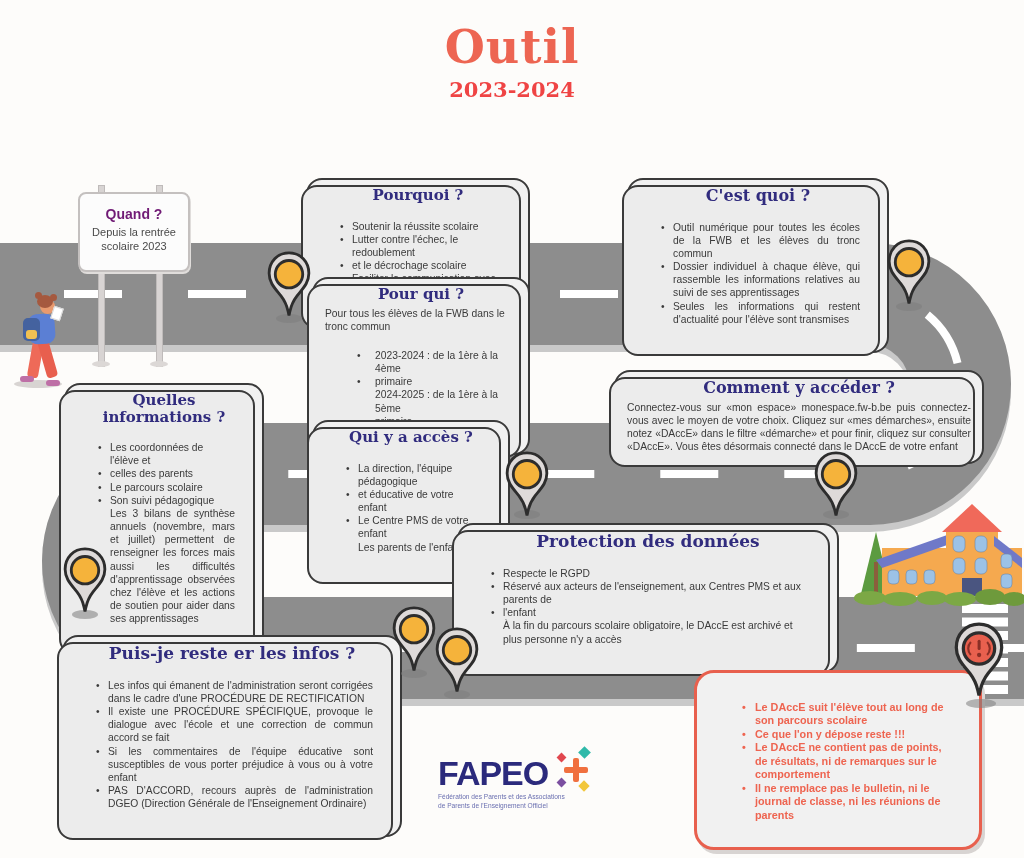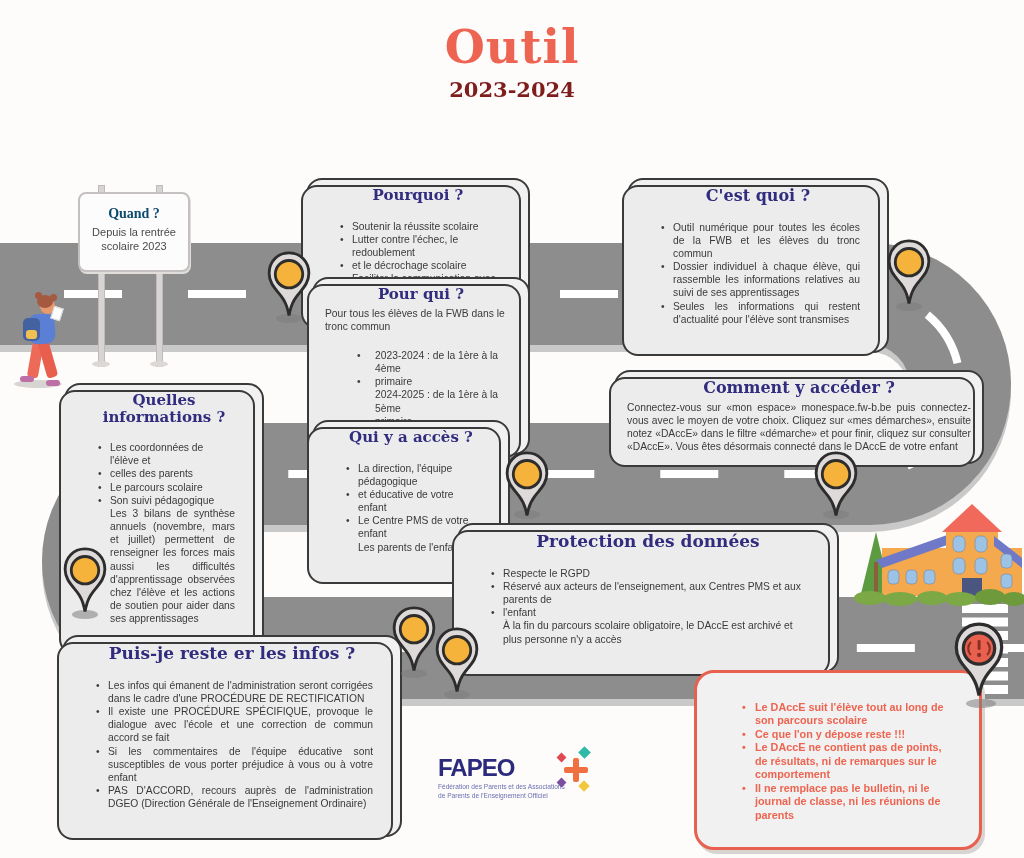--- a/index.html
+++ b/index.html
@@ -6,21 +6,21 @@
   .canvas{position:relative;width:1024px;height:858px;background:#FDFCFA;overflow:hidden;
           font-family:"Liberation Sans",sans-serif;}
 
   
   .hdr{position:absolute;left:0;top:0;width:100%;text-align:center;z-index:2;}
   .hdr .t1{margin:0;padding-top:20px;font-family:"DejaVu Serif",serif;font-weight:bold;
            font-size:46px;letter-spacing:1px;color:#ED6552;}
   .hdr .t2{margin:6px 0 0;font-family:"DejaVu Serif",serif;font-weight:bold;
            font-size:27px;color:#F0795B;}
   .hdr .t3{margin:3px 0 0;font-family:"DejaVu Serif",serif;font-weight:bold;
-           font-size:21px;color:#7f1d1d;}
+           font-size:21px;color:#ef4444;}
 
   
   .road-svg{position:absolute;left:0;top:0;z-index:1;}
 
   
   .box{position:absolute;background:#F1F1F1;border:2px solid #3A3A3A;border-radius:16px;
        padding:7px 11px 9px;z-index:3;box-sizing:border-box;}
   .box::before{content:"";position:absolute;left:-7px;top:5px;width:100%;height:100%;
        background:#ECECEC;border:2px solid #3A3A3A;border-radius:16px;z-index:-1;box-sizing:border-box;}
   .box h3{margin:0 0 4px;text-align:center;font-family:"DejaVu Serif",serif;font-weight:bold;
@@ -50,22 +50,22 @@
   #bx-red::before{display:none;}
   #bx-red li{color:#EE6450;font-weight:bold;font-size:10.8px;line-height:1.25;padding-left:20px;}
   #bx-red li.b::before{left:7px;color:#EE6450;}
 
   
   .post{position:absolute;width:5px;background:#D8D4D3;border:1px solid #BFBBBA;z-index:1;}
   .post-foot{position:absolute;width:18px;height:6px;border-radius:50%;background:#DCD8D6;z-index:1;}
   .sign{position:absolute;left:78px;top:192px;width:112px;height:80px;background:#FCFCFC;
         border:2px solid #C4C0BF;border-radius:8px;z-index:2;box-shadow:1px 2px 0 #E0DDDB;
         text-align:center;box-sizing:border-box;}
-  .sign h3{margin:12px 0 4px;font-family:Liberation Serif, serif;font-weight:bold;
-        color:#0c4a6e;font-size:14px;}
+  .sign h3{margin:12px 0 4px;font-family:Liberation Sans, sans-serif;font-weight:bold;
+        color:#701a75;font-size:14px;}
   .sign .body{font-size:11px;color:#4A4A4A;line-height:1.25;padding:0 6px;}
 
   
   .pin{position:absolute;z-index:4;width:46px;height:70px;}
   .pin.alert{width:56px;height:80px;}
   .pin-shadow{position:absolute;z-index:3;width:26px;height:9px;border-radius:50%;
               background:rgba(125,125,125,.55);}
 
   
   .person{position:absolute;left:10px;top:292px;width:62px;height:98px;z-index:2;}
@@ -80,21 +80,21 @@
   .p-pocket{left:16px;top:38px;width:11px;height:9px;background:#F0C052;border-radius:3px;}
   .p-head{left:30px;top:7px;width:15px;height:15px;background:#E89A6F;border-radius:50%;}
   .p-hair{left:27px;top:3px;width:16px;height:13px;background:#A5593F;border-radius:50%;}
   .p-bun1{left:25px;top:0;width:7px;height:7px;background:#A5593F;border-radius:50%;}
   .p-bun2{left:40px;top:2px;width:7px;height:7px;background:#A5593F;border-radius:50%;}
   .p-paper{left:42px;top:15px;width:8px;height:11px;background:#FFFFFF;border:1px solid #D8D8D8;transform:rotate(18deg);}
 
   
   .school{position:absolute;left:846px;top:498px;z-index:2;}
   .logo{position:absolute;left:438px;top:756px;width:180px;z-index:2;}
-  .logo .name{position:relative;font-weight:bold;font-size:24px;letter-spacing:-1px;color:#2B2A7C;line-height:1;}
+  .logo .name{position:relative;font-weight:bold;font-size:34px;letter-spacing:-1px;color:#2B2A7C;line-height:1;}
   .logo .tag{margin-top:3px;font-size:6.6px;color:#6A6FB0;line-height:1.35;}
   .spark{position:absolute;left:122px;top:-4px;width:36px;height:40px;}
   .spark div{position:absolute;}
   .sp-plus-h{left:4px;top:15px;width:24px;height:6px;background:#F0703F;border-radius:2px;}
   .sp-plus-v{left:13px;top:6px;width:6px;height:24px;background:#F0703F;border-radius:2px;}
   .sp-teal{left:20px;top:-4px;width:9px;height:9px;background:#2FB9A9;transform:rotate(45deg);}
   .sp-yellow{left:20px;top:30px;width:8px;height:8px;background:#F2C73B;transform:rotate(45deg);}
   .sp-purple{left:-2px;top:27px;width:7px;height:7px;background:#7B4FA0;transform:rotate(45deg);}
   .sp-red{left:-2px;top:2px;width:7px;height:7px;background:#E1474E;transform:rotate(45deg);}
 </style>

